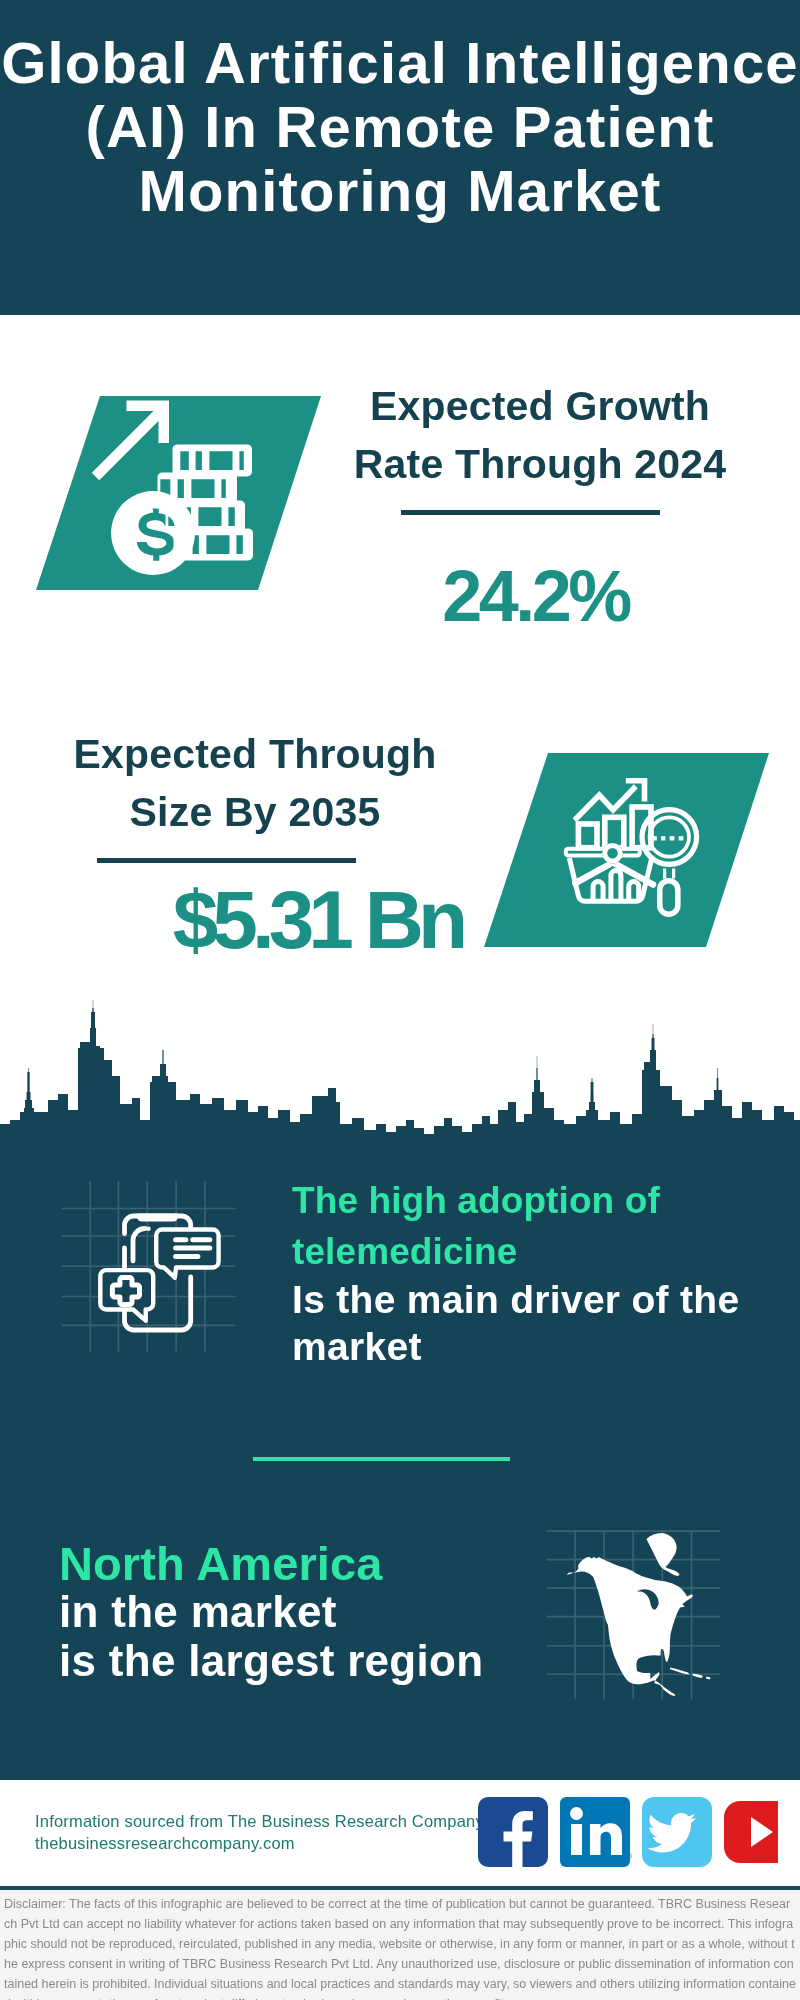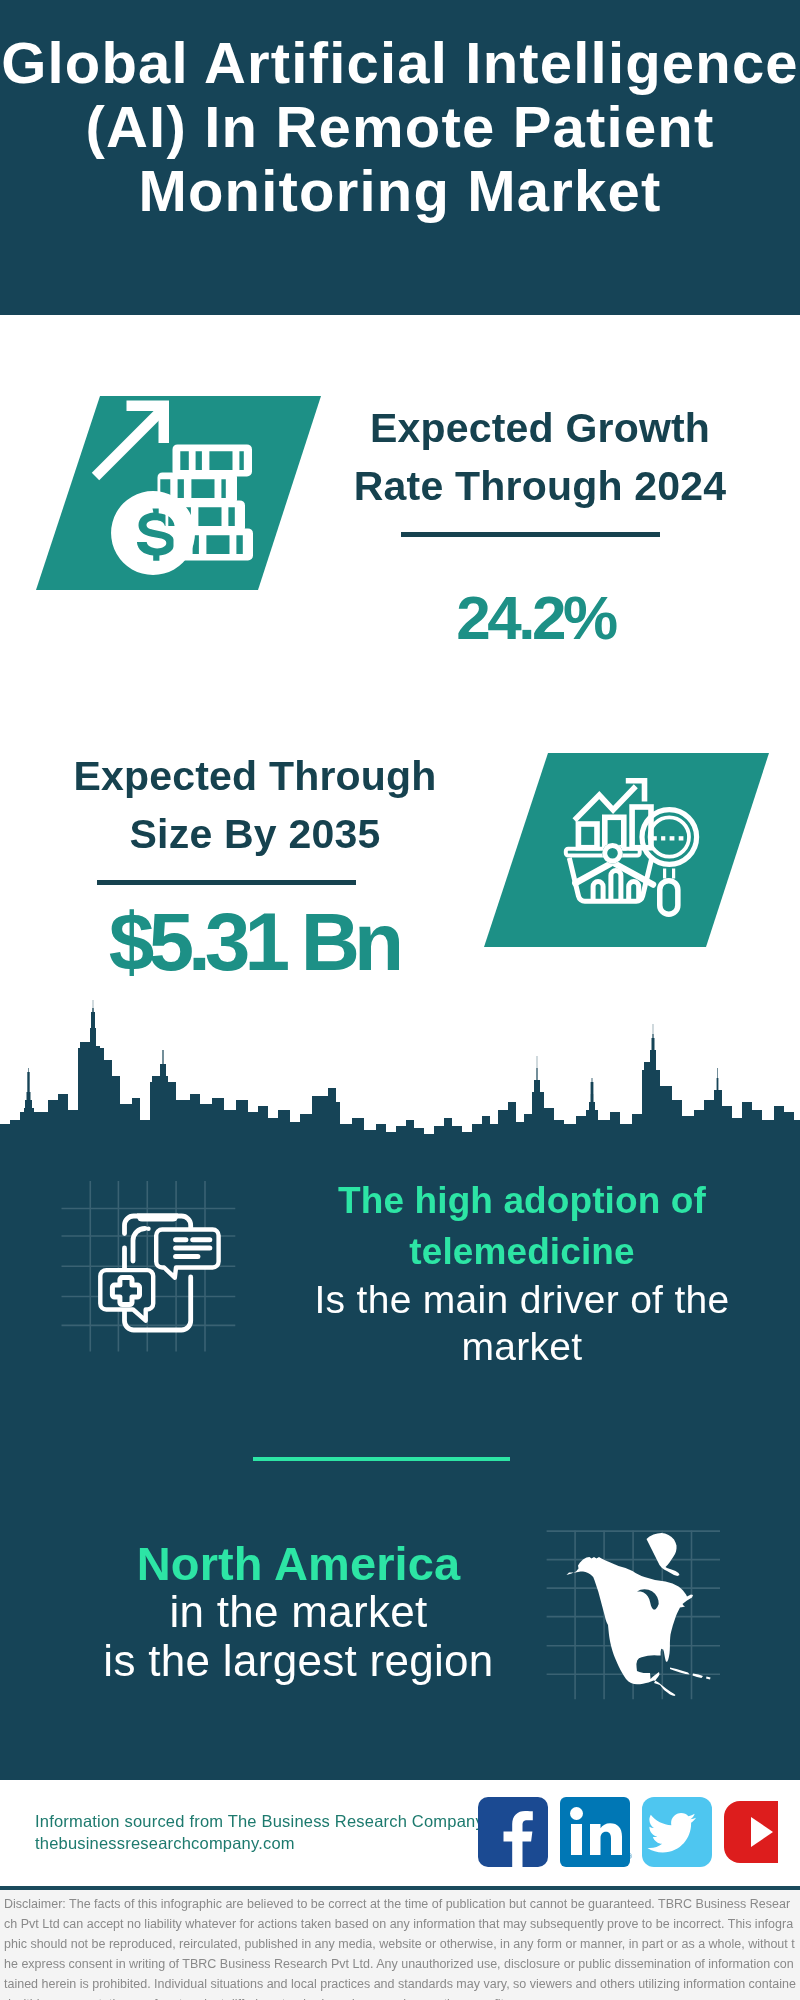--- a/index.html
+++ b/index.html
@@ -7,41 +7,41 @@
   body { font-family:"Liberation Sans", sans-serif; background:#ffffff; overflow:hidden; }
   .page { position:relative; width:800px; height:1907px; background:#fff; }
 
   
   .hdr { position:absolute; left:0; top:0; width:800px; height:315px; background:#164457; }
   .hdr-title { position:absolute; left:0; top:31px; width:800px; text-align:center;
     color:#ffffff; font-size:58px; font-weight:700; line-height:64px; letter-spacing:1.2px; }
   .rule { background:#16424f; height:4px; }
 
   
-  .msg { position:absolute; text-align:center; }
+  .msg { position:absolute; }
   .msg .hl { color:#2de5a5; font-weight:700; font-size:37px; line-height:50.5px; letter-spacing:0.1px; }
-  .msg .rs { color:#ffffff; font-weight:400; font-size:39px; line-height:46.5px; letter-spacing:0.3px; }
+  .msg .rs { color:#ffffff; font-weight:700; font-size:39px; line-height:46.5px; letter-spacing:0.3px; }
   .msg.big .hl { font-size:47px; line-height:48.4px; }
   .msg.big .rs { font-size:44px; line-height:48.4px; }
   .mintrule { position:absolute; background:#2de5a5; height:4px; }
 
   
   .footer { position:absolute; left:0; top:1780px; width:800px; height:107px; background:#ffffff; }
   .footrule { position:absolute; left:0; top:1886px; width:800px; height:4px; background:#1a4a5c; }
   .disclaimer-box { position:absolute; left:0; top:1890px; width:800px; height:110px; background:#f4f4f4; }
   .disclaimer { position:absolute; left:4px; top:1894px; width:792px; color:#8a8a8a;
                 font-size:12.5px; line-height:20px; text-align:left;
                 word-break:break-all; overflow-wrap:anywhere; }
 
   
-  .stat { position:absolute;margin-top:22px; }
+  .stat { position:absolute; }
   .stat .lbl { color:#16424f; font-weight:700; font-size:41px; line-height:57.5px;
                text-align:center; letter-spacing:0.2px; }
   .stat .rule { height:5px; background:#16424f; }
-  .stat .val { color:#1d9086; font-weight:700; font-size:62px; line-height:96px;
+  .stat .val { color:#1d9086; font-weight:700; font-size:72px; line-height:96px;
                text-align:center; letter-spacing:-3.5px; }
   .stat .val.sm { font-size:82px; line-height:82px; letter-spacing:-6px; }
 </style>
 </head>
 <body>
 
 <div class="page">
   <div class="hdr">
     <div class="hdr-title">Global Artificial Intelligence (AI) In Remote Patient Monitoring Market</div>
   </div>
@@ -82,21 +82,21 @@
     <div class="lbl">Expected Growth</div>
     <div class="lbl">Rate Through 2024</div>
     <div class="rule" style="width:259px; margin-left:71px; margin-top:17px;"></div>
     <div class="val" style="margin-top:33px; margin-right:9px;">24.2%</div>
   </div>
 
   <div class="stat" style="left:45px; top:726px; width:420px;">
     <div class="lbl">Expected Through</div>
     <div class="lbl">Size By 2035</div>
     <div class="rule" style="width:259px; margin-left:52px; margin-top:17px;"></div>
-    <div class="val sm" style="margin-top:16px; margin-right:3px;">$5.31 Bn</div>
+    <div class="val sm" style="margin-top:16px; margin-right:3px;text-align:right;">$5.31 Bn</div>
   </div>
 
   <svg style="position:absolute; left:448px; top:737px;" width="360" height="230" viewBox="0 0 360 230">
     <polygon points="100,16 321,16 258,210 36,210" fill="#1d9086"></polygon>
     <g fill="none" stroke="#ffffff" stroke-width="5.6" stroke-linejoin="miter" stroke-linecap="butt">
 
       <polyline points="126.5,83.2 151.3,58 165.1,72.9 187.8,49.3"></polyline>
 
       <rect x="130.4" y="87" width="18.6" height="23.7"></rect>
       <rect x="156.8" y="80.3" width="19" height="30.4"></rect>

